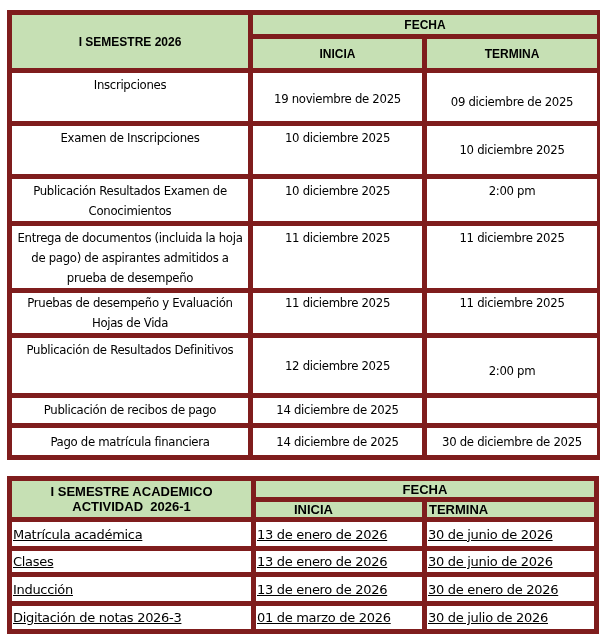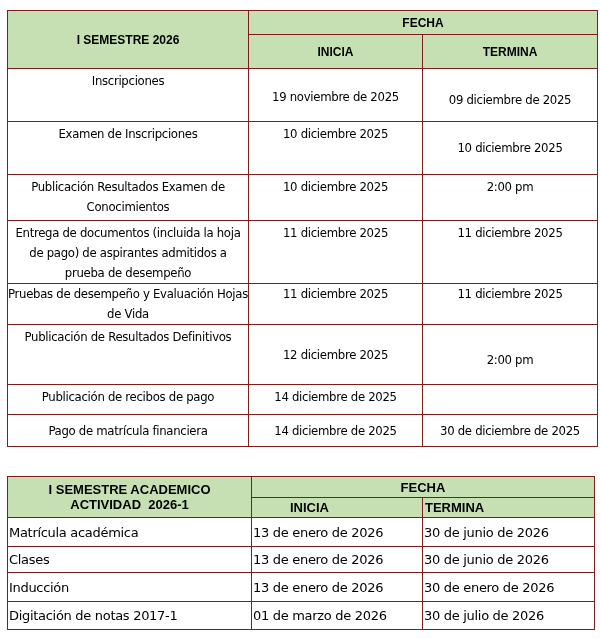--- a/index.html
+++ b/index.html
@@ -1,39 +1,39 @@
 <!DOCTYPE html>
 <html><head>
 <meta charset="utf-8">
 <style>
   html, body { margin: 0; padding: 0; background: #ffffff; }
   body { width: 600px; height: 638px; position: relative; overflow: hidden;
          font-family: "Liberation Sans", sans-serif; color: #000; }
   table { border-collapse: collapse; position: absolute; table-layout: fixed; }
-  td, th { border: 1px solid #7f1d1d; padding: 0; overflow: hidden; }
+  td, th { border: 5px solid #7f1d1d; padding: 0; overflow: hidden; }
   .hdr { background: #c6e0b4; font-weight: bold; font-size: 12px; text-align: center; }
 
   
   #t1 { left: 7px; top: 10px; width: 590px; }
   #t1 col.c1 { width: 241px; }
   #t1 col.c2 { width: 174px; }
   #t1 col.c3 { width: 175px; }
   #t1 td.body { font-family: "DejaVu Sans", sans-serif; font-size: 13px; text-align: center;
                 line-height: 20px; font-stretch: condensed; letter-spacing: -0.3px; }
   #t1 .top { vertical-align: top; padding-top: 2px; }
   #t1 .mid { vertical-align: middle; }
 
   
   #t2 { left: 7px; top: 476px; width: 587px; padding-left: 12px; }
   #t2 col.c1 { width: 244px; }
   #t2 col.c2 { width: 171px; }
   #t2 col.c3 { width: 172px; }
   #t2 .hdr { font-size: 13px; }
   #t2 td.body { font-family: "DejaVu Sans", sans-serif; font-size: 13px; text-align: left;
-                letter-spacing: -0.3px; vertical-align: middle; padding-left: 1px; }
+                letter-spacing: -0.3px; vertical-align: middle; padding-left: 1px; text-decoration: underline; }
   #t2 th.left { text-align: left; padding-left: 2px; }
   #t2 th.inicia { text-align: left; padding-left: 38px; }
 </style>
 </head>
 <body>
 
 <table id="t1">
   <colgroup>
       <col class="c1">
       <col class="c2">
@@ -118,18 +118,18 @@
     <td class="body">Clases</td>
     <td class="body">13 de enero de 2026</td>
     <td class="body">30 de junio de 2026</td>
   </tr>
   <tr style="height:29px">
     <td class="body">Inducción</td>
     <td class="body">13 de enero de 2026</td>
     <td class="body">30 de enero de 2026</td>
   </tr>
   <tr style="height:28px">
-    <td class="body">Digitación de notas 2017-1</td>
+    <td class="body">Digitación de notas 2026-3</td>
     <td class="body">01 de marzo de 2026</td>
     <td class="body">30 de julio de 2026</td>
   </tr>
 </tbody>
   </table>
 
 </body></html>

